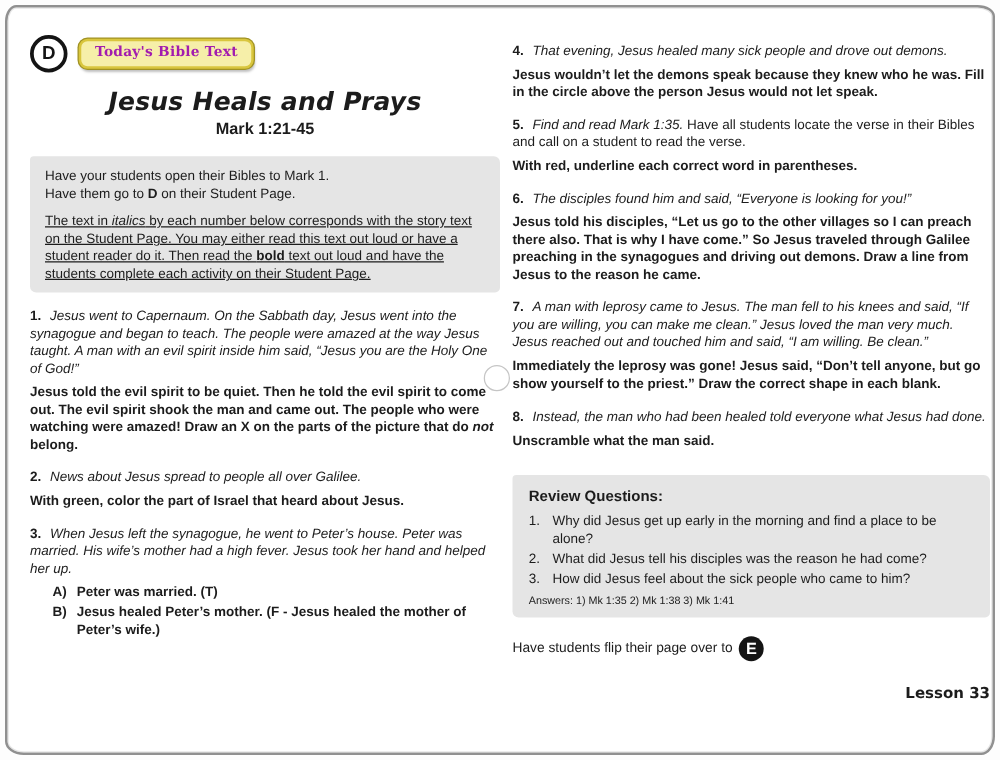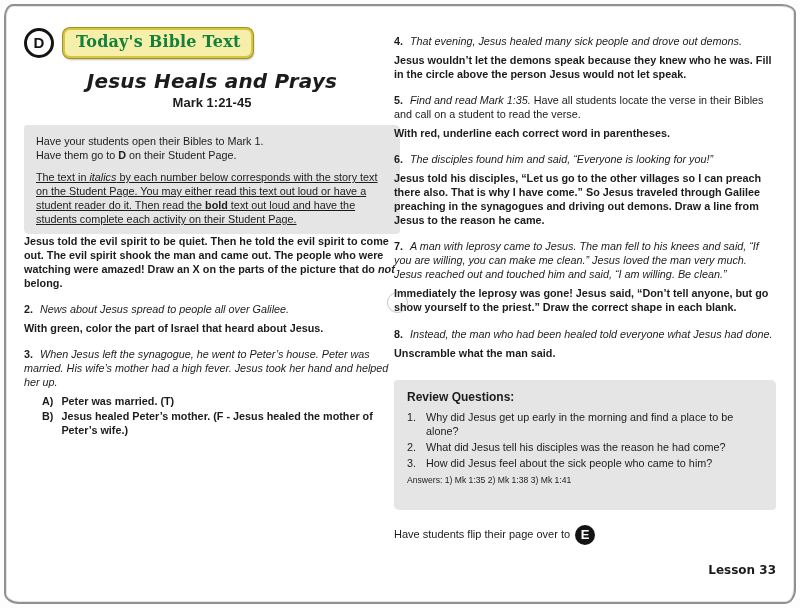--- a/index.html
+++ b/index.html
@@ -12,39 +12,39 @@
   }
   .page{
     position:absolute;inset:4px;
     background:#ffffff;
     border:2px solid #909090;
     border-radius:9px 14px 11px 15px / 13px 9px 15px 11px;
     box-shadow:inset 0 0 0 1px #e6e6e6;
   }
   .col{position:absolute;font-size:10.8px;line-height:1.3;}
   .col-left{left:18px;top:18px;width:376px;}
-  .col-right{left:388px;top:16px;width:382px;}
+  .col-right{left:404px;top:16px;width:382px;}
 
   
   .header-row{display:flex;align-items:center;gap:9px;margin:4px 0 2px 0;}
   .d-icon{
     width:24px;height:24px;border:3px solid #141414;border-radius:50%;
     background:#fff;color:#141414;font-weight:bold;font-size:15px;
     display:flex;align-items:center;justify-content:center;flex:0 0 auto;
   }
   .badge{
     display:inline-block;
     background:#f6efa9;
     border:2px solid #d9c63e;
     box-shadow:0 0 0 1px #a09223, 1px 2px 2px rgba(0,0,0,0.25);
     border-radius:7px;
     padding:2px 11px 3px;
-    color:#15803d;
+    color:#a21caf;
     font-family:"DejaVu Serif","Liberation Serif",serif;
-    font-weight:bold;font-size:16px;letter-spacing:0.2px;
+    font-weight:bold;font-size:11px;letter-spacing:0.2px;
   }
   .title{
     margin:10px 0 0;text-align:center;
     font-family:"DejaVu Sans","Liberation Sans",sans-serif;
     font-style:italic;font-weight:bold;font-size:20px;letter-spacing:0.2px;
   }
   .subtitle{text-align:center;font-weight:bold;font-size:13px;margin-top:1px;}
 
   
   .gray-box{
@@ -61,21 +61,21 @@
   p.story{margin:12px 0 5px;}
   p.story .num{font-weight:bold;font-style:normal;margin-right:7px;}
   p.story i{font-family:"Liberation Sans","DejaVu Sans",sans-serif;}
   p.activity{margin:0;font-weight:bold;}
   p.activity i{font-weight:bold;}
   .options{margin:2px 0 0 18px;font-weight:bold;}
   .option{display:flex;gap:8px;margin-top:1px;}
   .option .opt-label{flex:0 0 auto;}
 
   
-  .review{margin-top:20px;padding:10px 13px 24px;}
+  .review{margin-top:20px;padding:10px 13px 8px;}
   .review-heading{font-weight:bold;font-size:12px;margin-bottom:5px;}
   .rq{display:flex;gap:7px;margin:2px 0;}
   .rq-num{flex:0 0 12px;}
   .answers{font-size:8.6px;margin-top:5px;color:#222;}
 
   
   .flip-note{margin-top:15px;font-size:11px;}
   .e-icon{
     display:inline-flex;width:20px;height:20px;border-radius:50%;
     background:#141414;color:#fff;font-weight:bold;font-size:13px;
@@ -109,20 +109,21 @@
     <h1 class="title">Jesus Heals and Prays</h1>
     <div class="subtitle">Mark 1:21-45</div>
 
     <div class="gray-box">
       <p><span>Have your students open their Bibles to Mark 1.</span><br>
         <span>Have them go to </span><b>D</b><span> on their Student Page.</span></p>
       <p><span>The text in </span><i>italics</i><span> by each number below corresponds with the story text on the Student Page. You may either read this text out loud or have a student reader do it. Then read the </span><b>bold</b><span> text out loud and have the students complete each activity on their Student Page.</span></p>
     </div>
 
     <div class="item">
+      <p class="story"><b class="num">1.</b><i>Jesus went to Capernaum. On the Sabbath day, Jesus went into the synagogue and began to teach. The people were amazed at the way Jesus taught. A man with an evil spirit inside him said, “Jesus you are the Holy One of God!”</i></p>
       <p class="activity"><span>Jesus told the evil spirit to be quiet. Then he told the evil spirit to come out. The evil spirit shook the man and came out. The people who were watching were amazed! Draw an X on the parts of the picture that do </span><i>not</i><span> belong.</span></p>
     </div>
 
     <div class="item">
       <p class="story"><b class="num">2.</b><i>News about Jesus spread to people all over Galilee.</i></p>
       <p class="activity">With green, color the part of Israel that heard about Jesus.</p>
     </div>
 
     <div class="item">
       <p class="story"><b class="num">3.</b><i>When Jesus left the synagogue, he went to Peter’s house. Peter was married. His wife’s mother had a high fever. Jesus took her hand and helped her up.</i></p>

